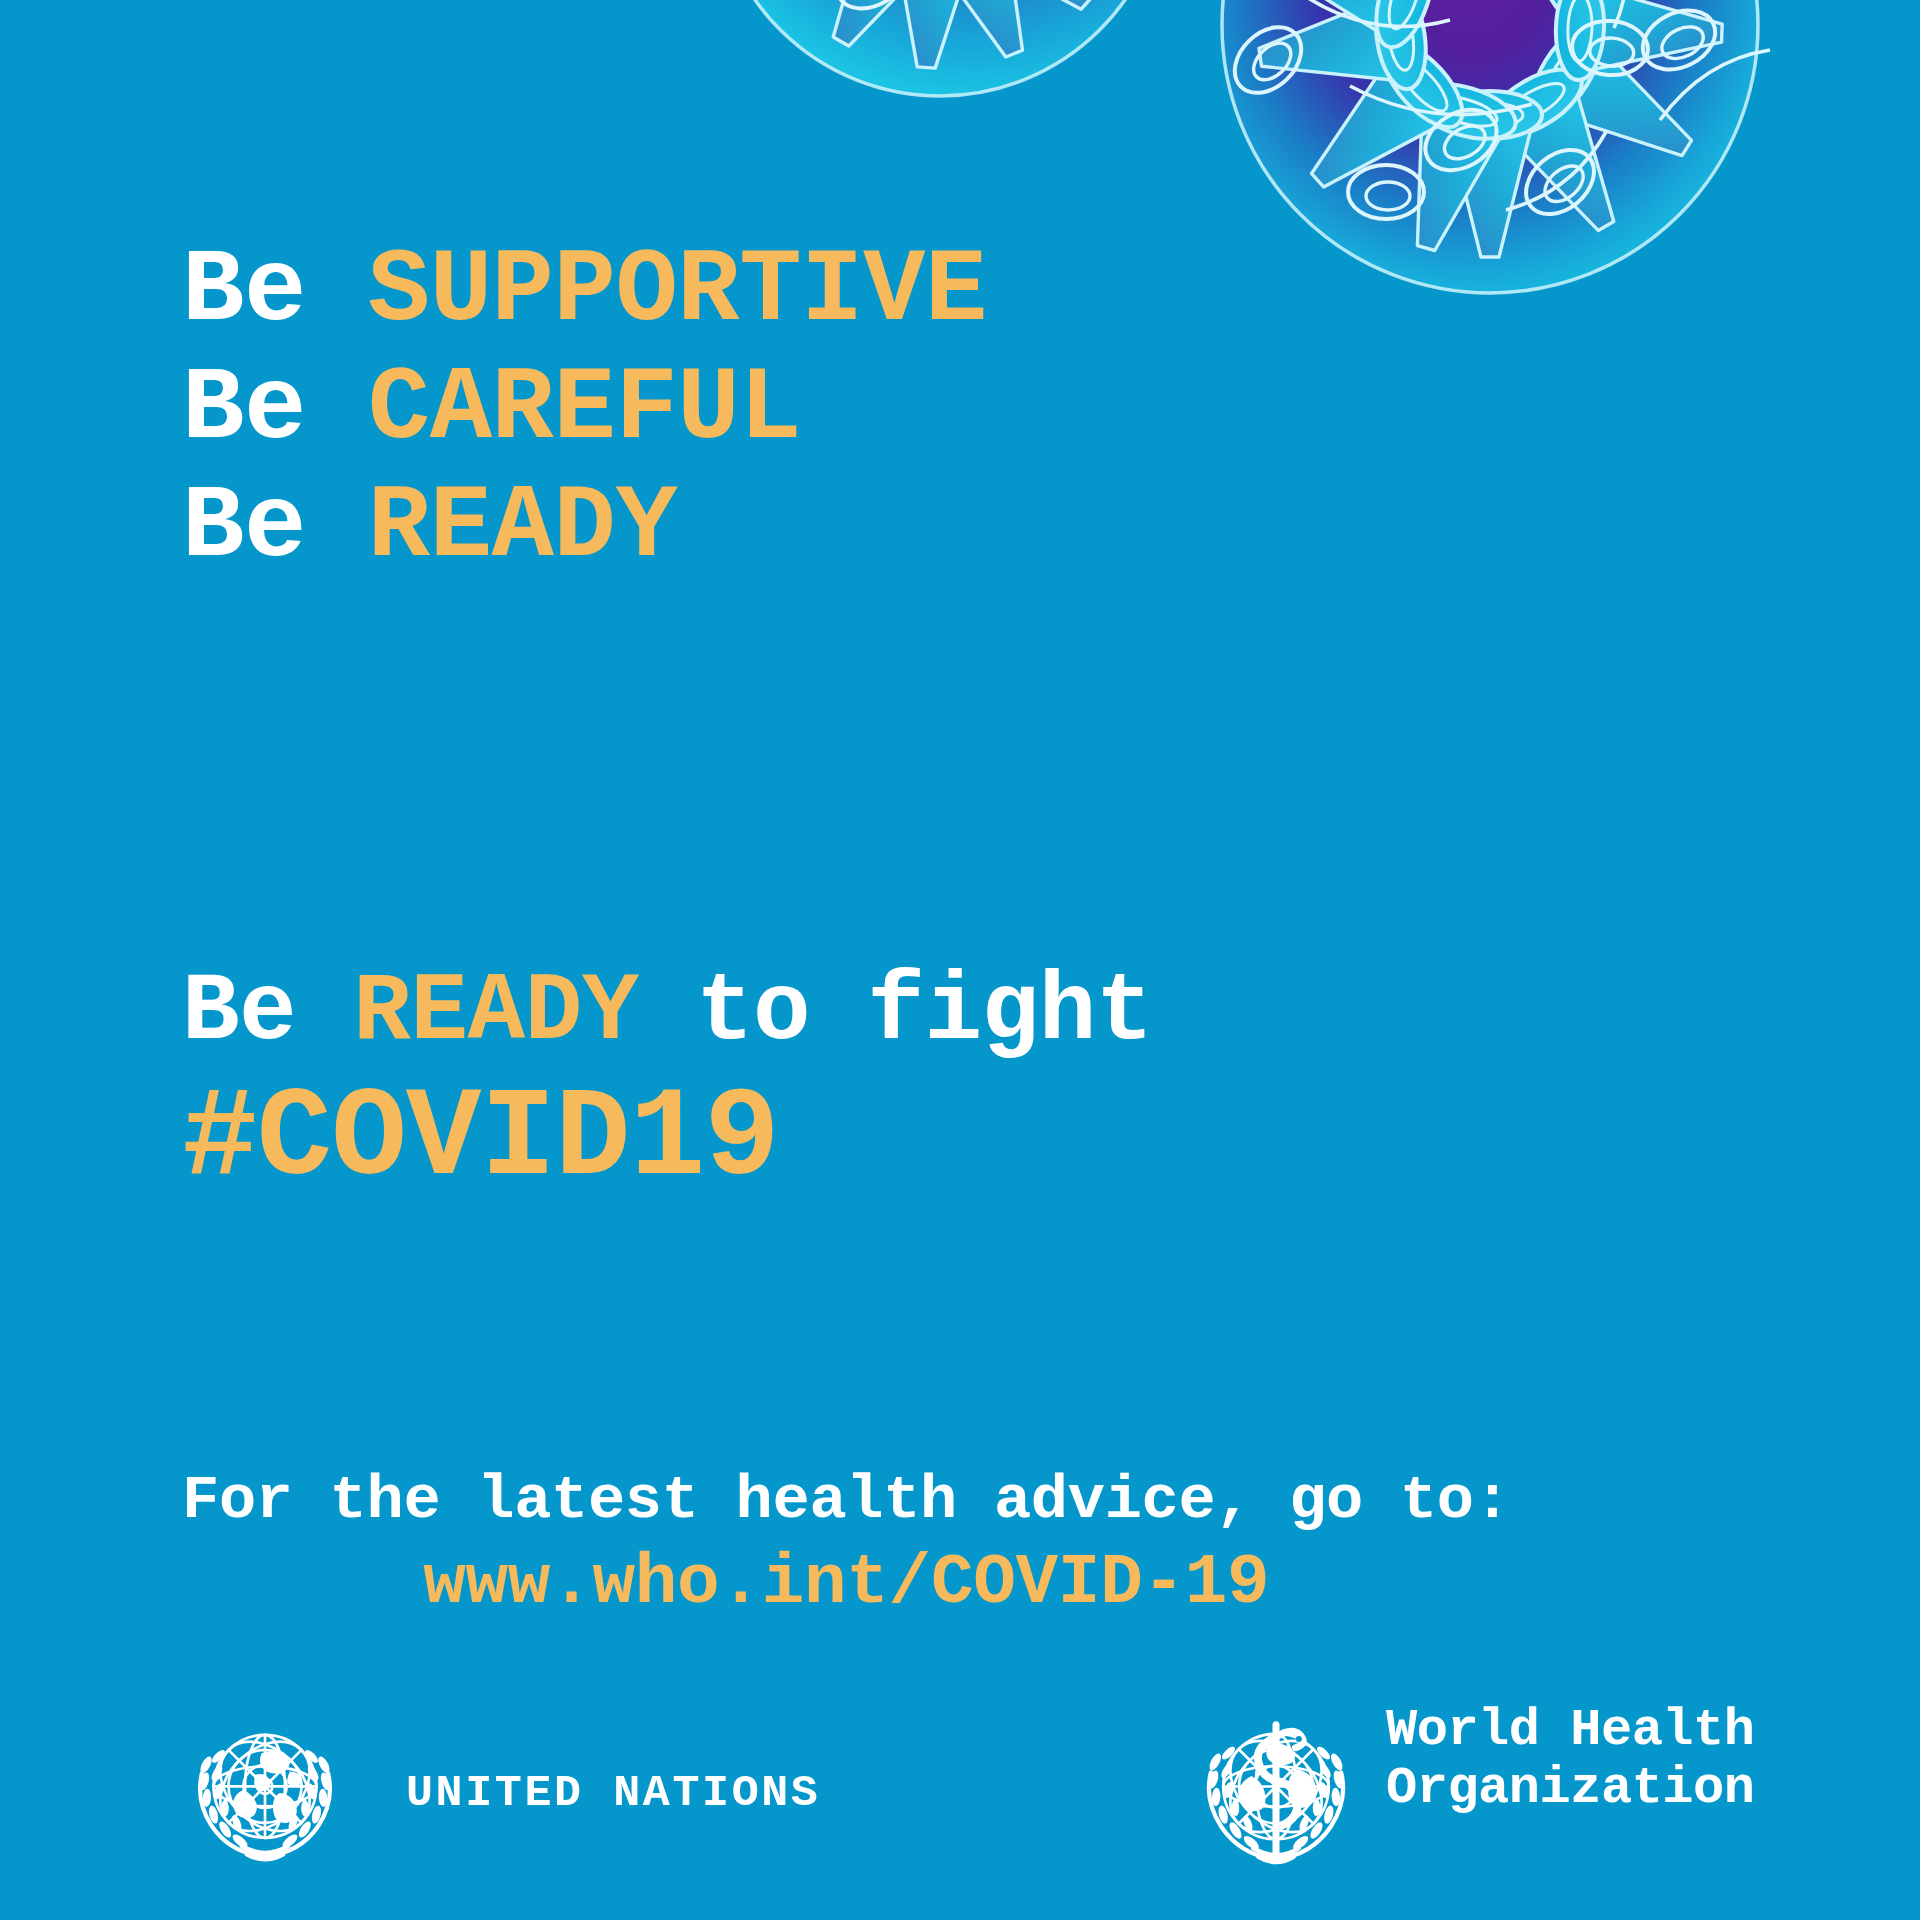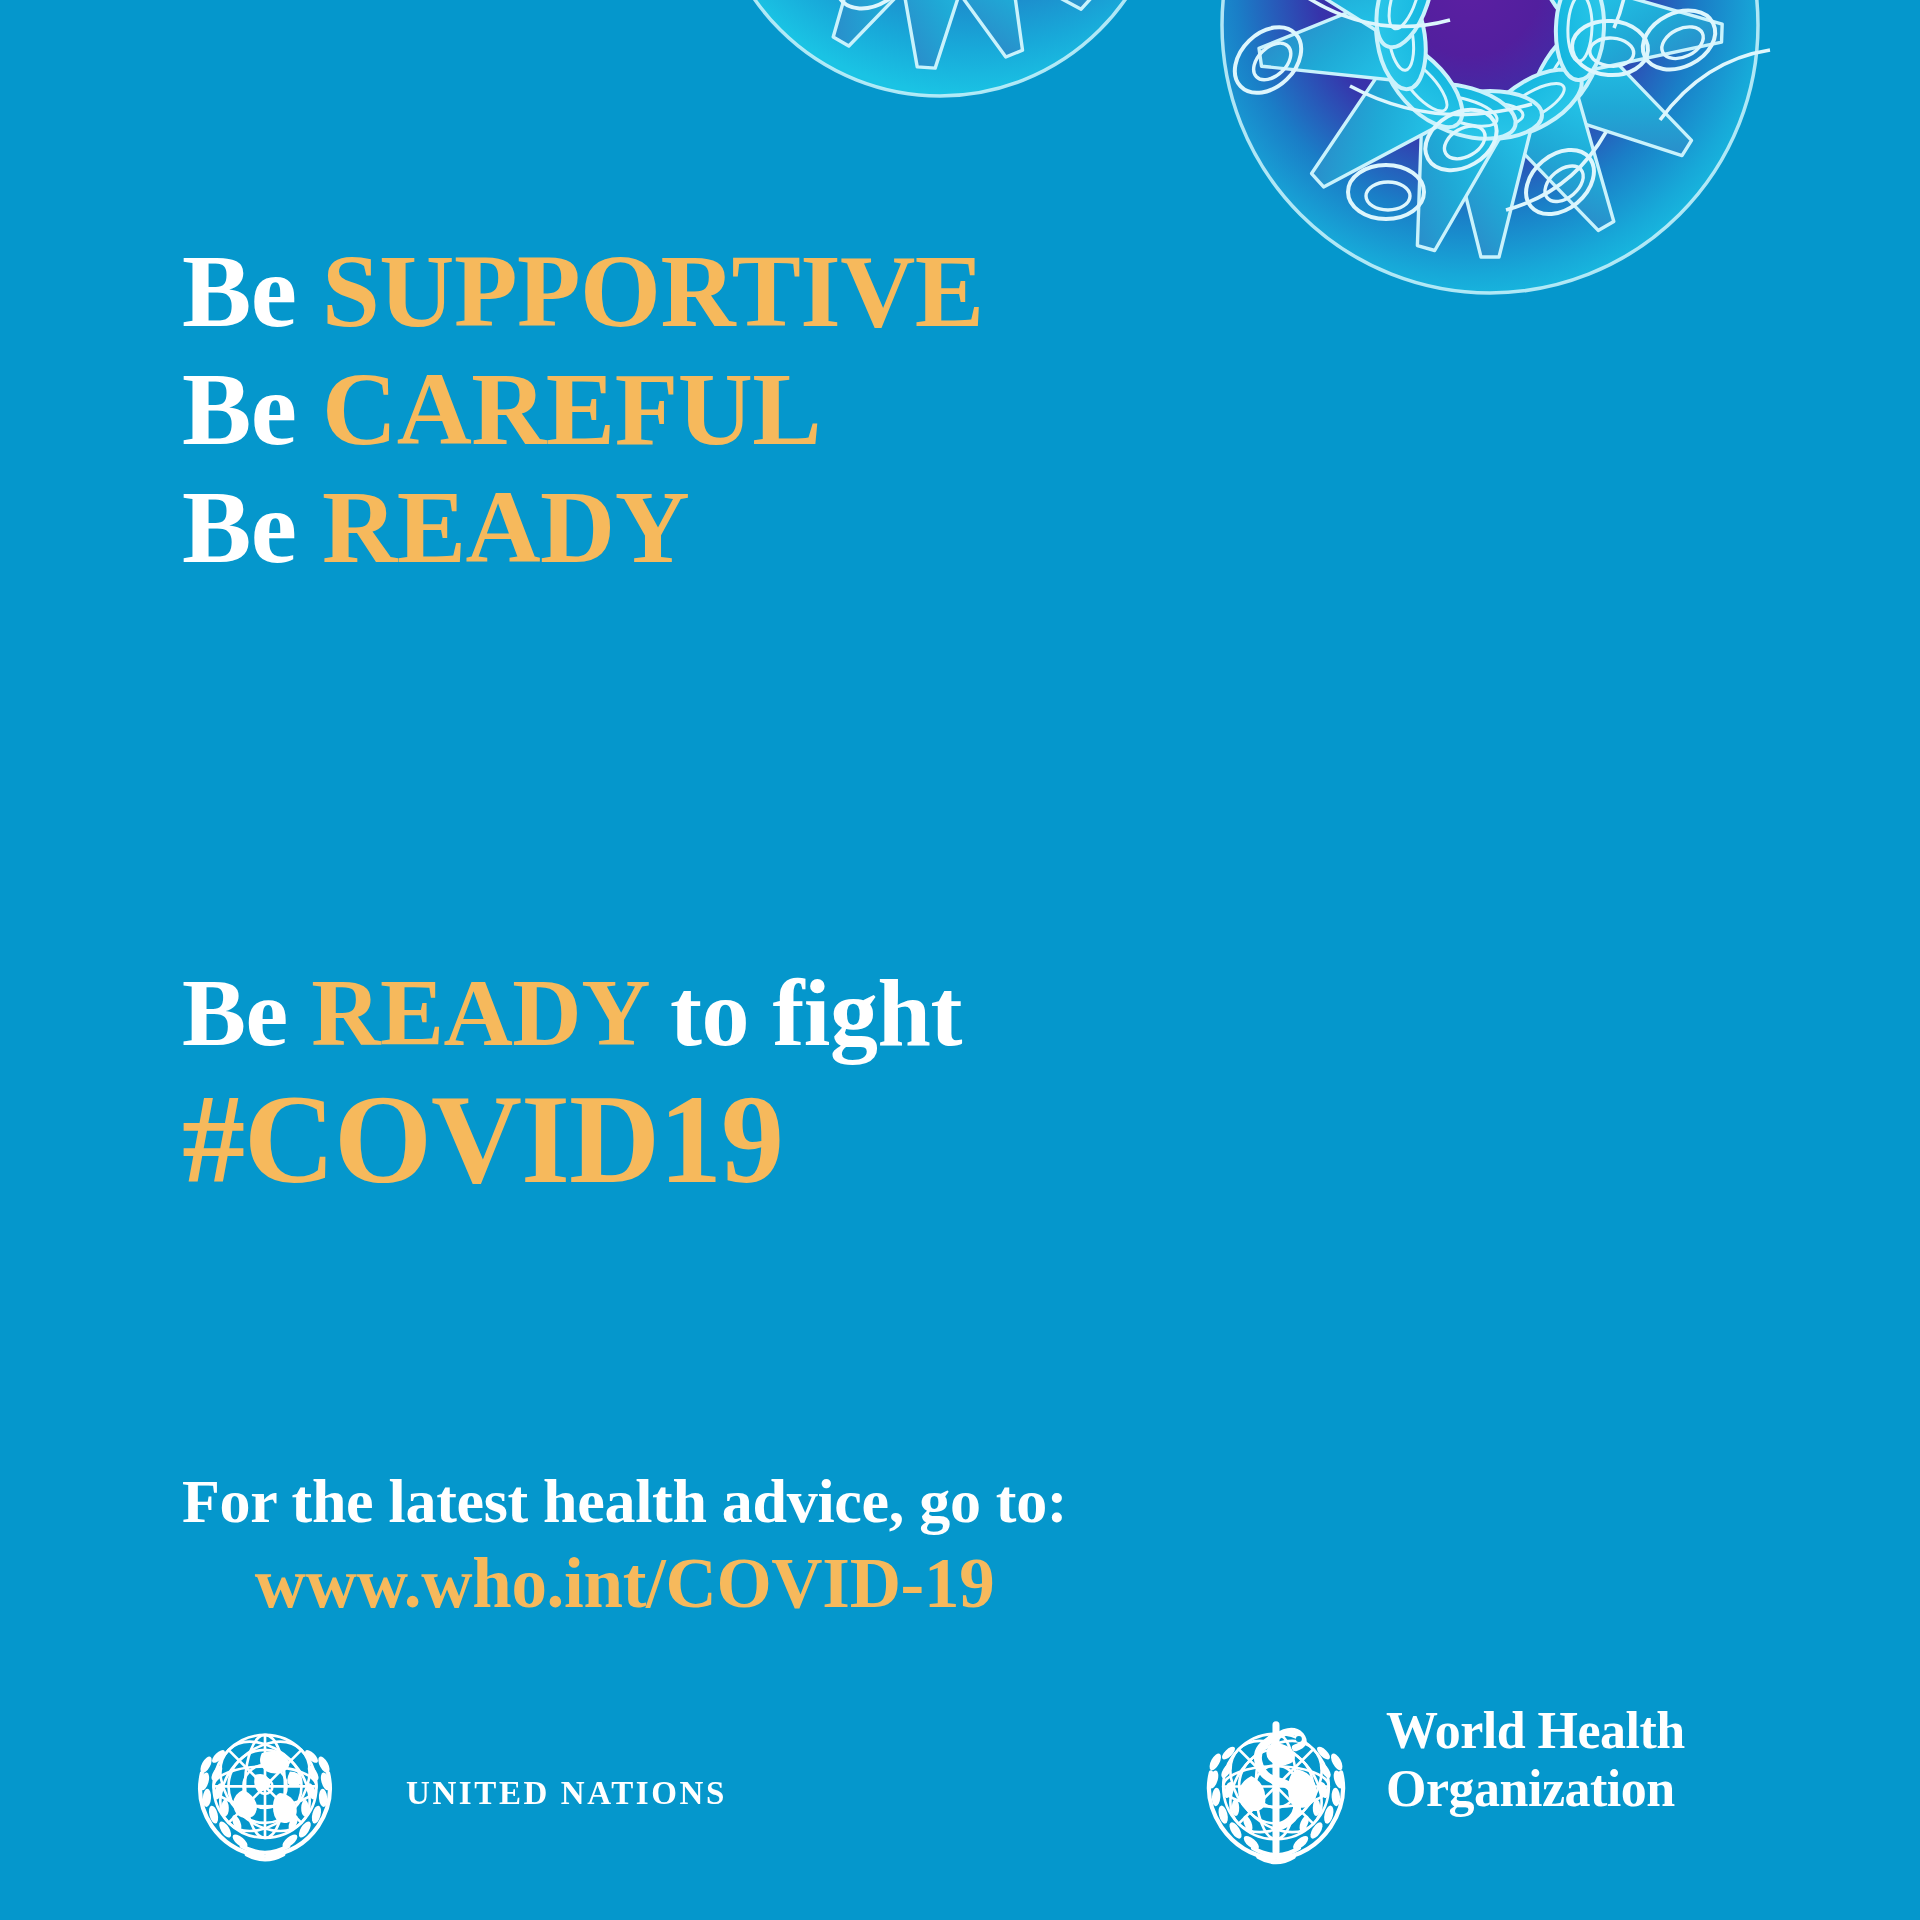--- a/index.html
+++ b/index.html
@@ -6,21 +6,21 @@
     margin: 0;
     padding: 0;
     background: #0597cc;
   }
   #poster {
     position: relative;
     width: 1920px;
     height: 1920px;
     background: #0597cc;
     overflow: hidden;
-    font-family: Liberation Serif, serif;
+    font-family: Liberation Mono, monospace;
   }
 
   
   .virus-layer {
     position: absolute;
     inset: 0;
     pointer-events: none;
   }
   .virus-layer svg {
     display: block;
@@ -112,21 +112,21 @@
   }
   .logo-who {
     position: absolute;
     left: 1188px;
     top: 2px;
     display: flex;
     align-items: flex-start;
   }
   .un-wordmark {
     color: #ffffff;
-    font-size: 33px;
+    font-size: 45px;
     font-weight: bold;
     letter-spacing: 2.6px;
     margin-left: 58px;
     white-space: nowrap;
   }
   .who-wordmark {
     color: #ffffff;
     font-size: 52px;
     font-weight: bold;
     line-height: 58px;

